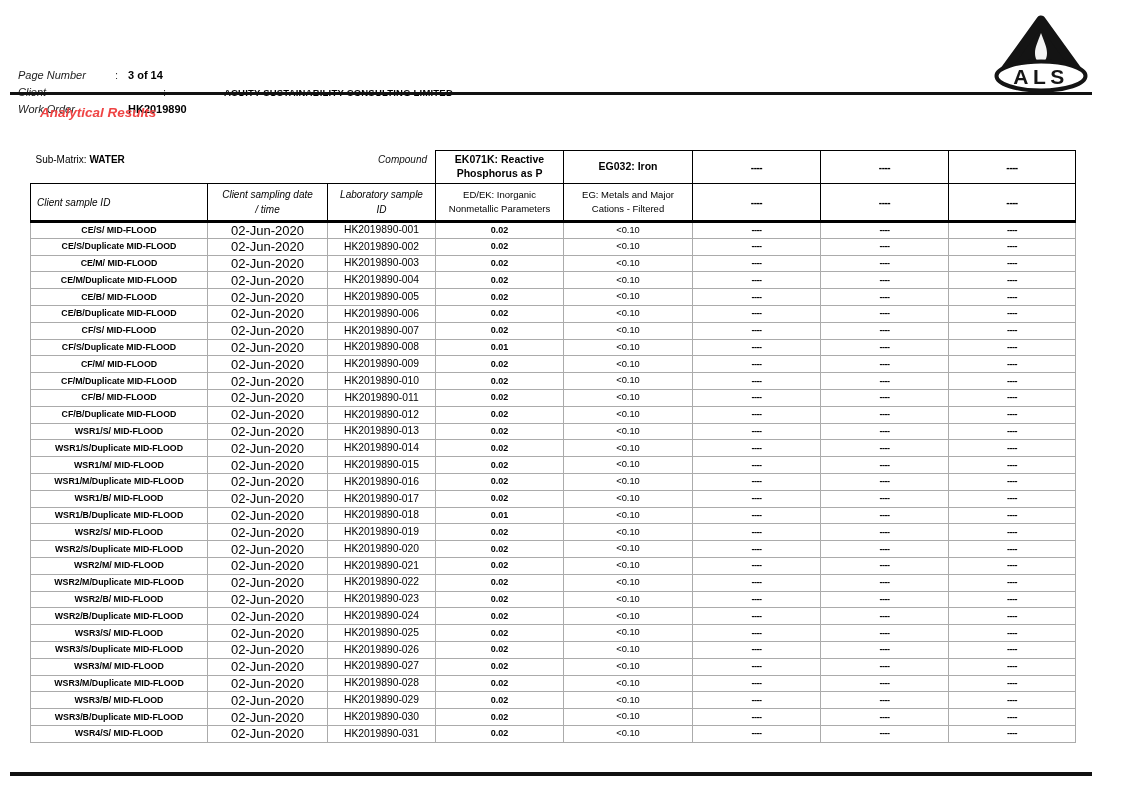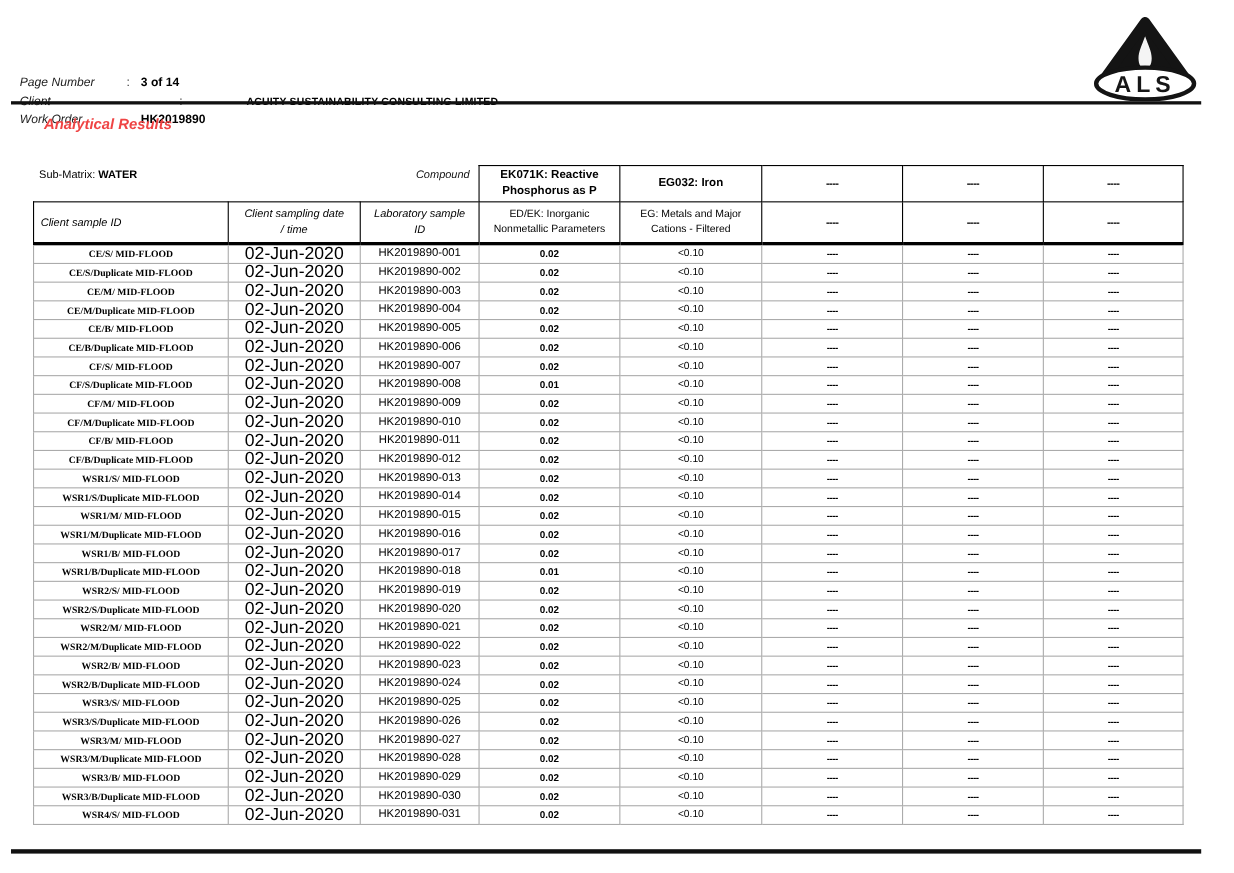--- a/index.html
+++ b/index.html
@@ -54,22 +54,22 @@
   td.compound-dash{font-weight:bold;font-size:10px;letter-spacing:-.5px;}
   td.lor-val{font-size:10px;}
   td.method-name{font-size:9.5px;line-height:1.45;white-space:pre-line;}
   td.id-head{
     font-style:italic;font-size:10px;line-height:1.5;white-space:pre-line;
     vertical-align:top;padding-top:4px;
   }
   td.id-head.first{text-align:left;padding-left:6px;}
 
   tr.r-data td{border:1px solid #ababab;background:#fff;line-height:1;}
-  td.c-sample{text-align:left;padding-left:5px;font-weight:bold;font-size:8.8px;font-family:Liberation Serif, serif;}
-  td.c-date{font-size:16px;}
+  td.c-sample{text-align:left;padding-left:5px;font-weight:bold;font-size:8.8px;}
+  td.c-date{font-size:13px;}
   td.c-lab{font-size:10.3px;}
   td.c-p{font-weight:bold;font-size:9px;}
   td.c-fe{font-size:9.3px;}
   td.c-dash{font-weight:bold;font-size:9px;letter-spacing:-.5px;}
 </style>
 </head>
 <body>
 
 <div class="page">
 

